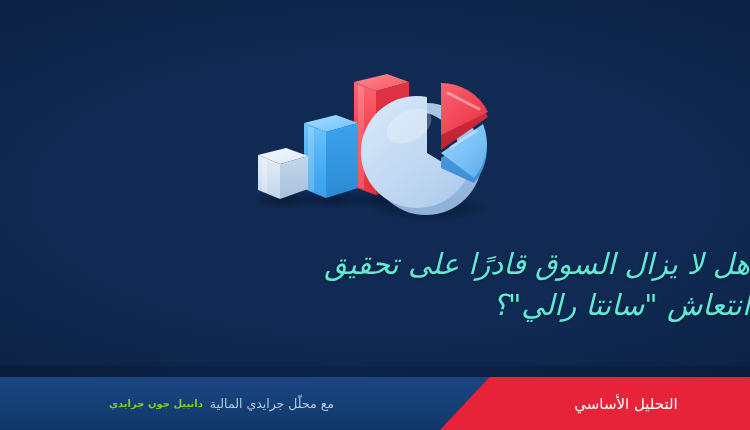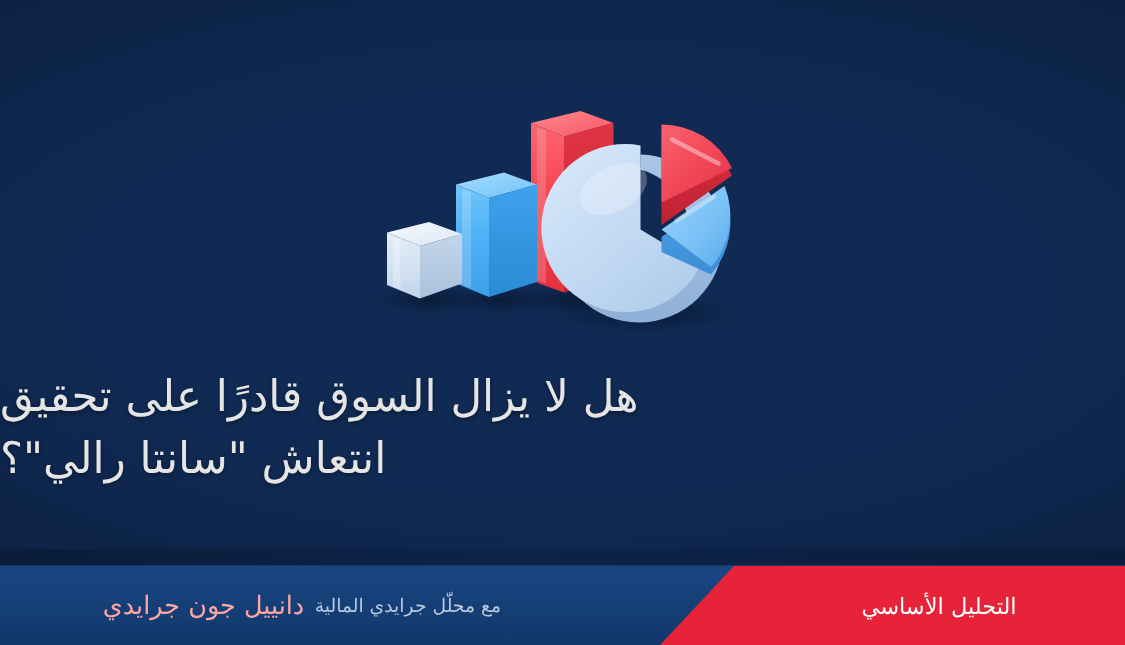--- a/index.html
+++ b/index.html
@@ -43,27 +43,28 @@
     height: 172px;
   }
   .graphic svg { display: block; width: 270px; height: 172px; overflow: visible; }
 
   
   .headline {
     position: absolute;
     left: 0;
     right: 0;
     top: 244px;
-    text-align: left;
-    color: #e5e5e5;
+    text-align: right;
+    color: #5eead4;
     font-size: 29px;
     line-height: 1.42;
     letter-spacing: 0px;
     text-shadow: 0 1px 3px rgba(0,0,0,0.35);
     direction: rtl;
+    font-style: italic;
   }
   .headline .ln { display: block; white-space: nowrap; }
 
   
   .topstrip {
     position: absolute;
     left: 0; right: 0;
     top: 366px;
     height: 11px;
     background: linear-gradient(90deg, #0a1c3a 0%, #0d2347 45%, #0a1d3c 100%);
@@ -96,23 +97,23 @@
     justify-content: flex-start;
     padding-right: 12px;
     direction: rtl;
     white-space: nowrap;
   }
   .byline .light {
     color: #b9c9e0;
     font-size: 12.5px;
   }
   .byline .name {
-    color: #fca5a5;
-    font-size: 17px;
-    font-weight: normal;
+    color: #84cc16;
+    font-size: 10px;
+    font-weight: bold;
     margin-right: 7px;
   }
   .category {
     position: absolute;
     top: 377px;
     right: 0;
     width: 260px;
     height: 53px;
     display: flex;
     align-items: center;

